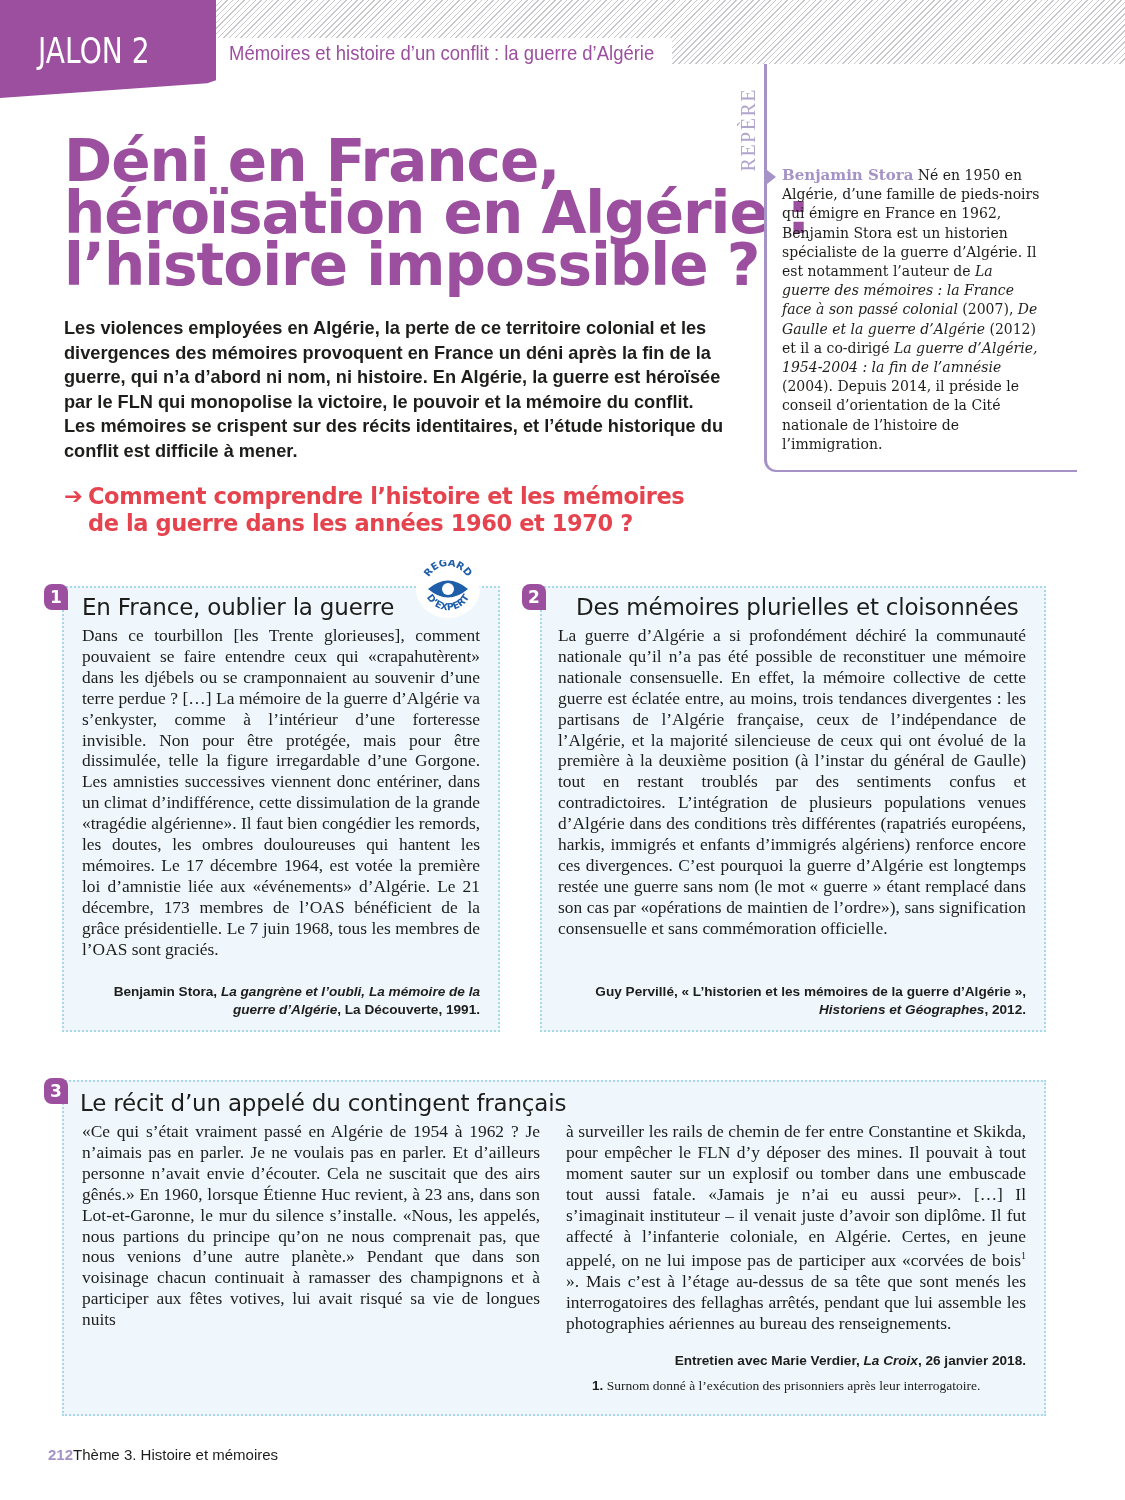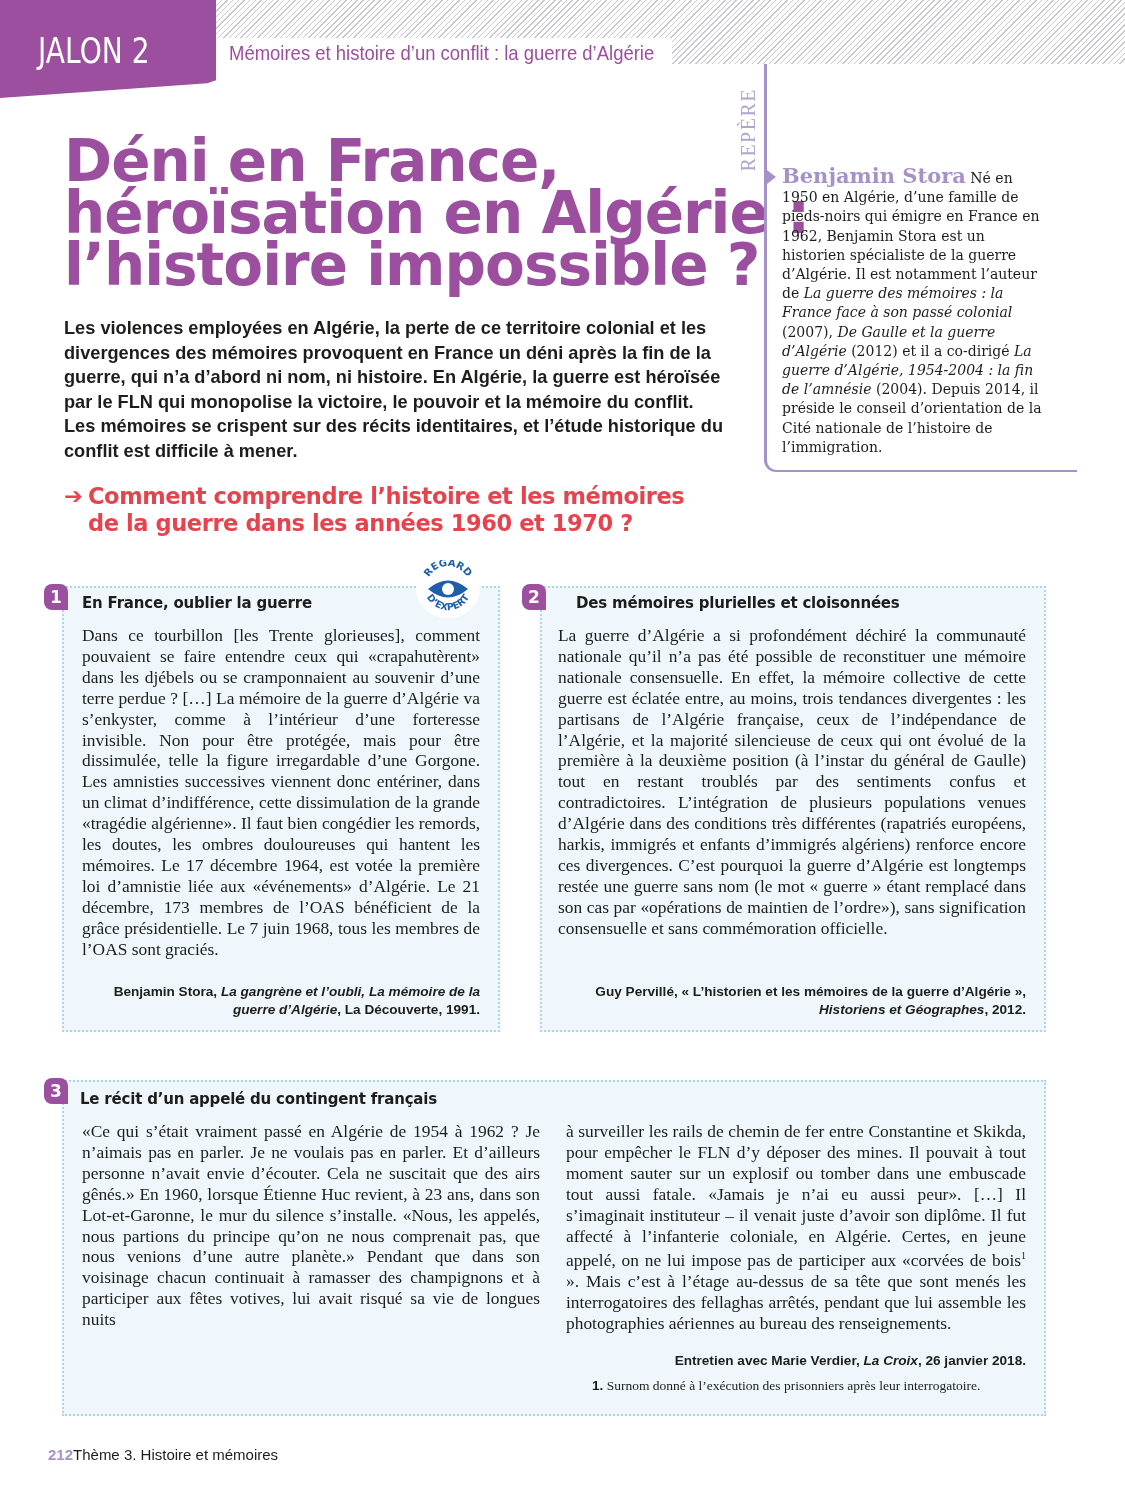--- a/index.html
+++ b/index.html
@@ -60,35 +60,35 @@
   }
   .repere-arrow {
     position: absolute; left: 767px; top: 170px; width: 0; height: 0;
     border-top: 7px solid transparent; border-bottom: 7px solid transparent;
     border-left: 9px solid #a592c7;
   }
   .repere-text {
     position: absolute; left: 782px; top: 166px; width: 262px;
     font-family: "DejaVu Serif", serif; font-size: 14px; line-height: 19.2px; color: #1d1d1b;
   }
-  .repere-name { color: #a592c7; font-weight: bold; font-size: 21px; }
+  .repere-name { color: #a592c7; font-weight: bold; font-size: 15px; }
   .it { font-style: italic; }
 
   .doc-box {
     position: absolute; background: #eff7fc;
     border: 2px dotted #a8d8ea;
   }
   .doc-num {
     position: absolute; width: 24px; height: 26px; background: #9b4f9e; color: #fff;
     font-weight: bold; font-size: 17px; text-align: center; line-height: 26px;
     border-radius: 8px 8px 0 8px; font-family: "DejaVu Sans", sans-serif;
   }
   .doc-title {
-    position: absolute; font-family: "DejaVu Sans", sans-serif; font-weight: bold;
-    font-size: 15px; color: #1d1d1b; white-space: nowrap; letter-spacing: -0.2px;
+    position: absolute; font-family: "DejaVu Sans", sans-serif; font-weight: normal;
+    font-size: 23px; color: #1d1d1b; white-space: nowrap; letter-spacing: -0.2px;
   }
   .doc-body {
     position: absolute; font-family: "Liberation Serif", serif; font-size: 17.4px;
     line-height: 20.9px; color: #1d1d1b; text-align: justify;
   }
   .doc-body p { margin: 0; }
   .source {
     position: absolute; text-align: right; font-weight: bold; font-size: 13.6px;
     line-height: 18px; color: #1d1d1b;
   }

